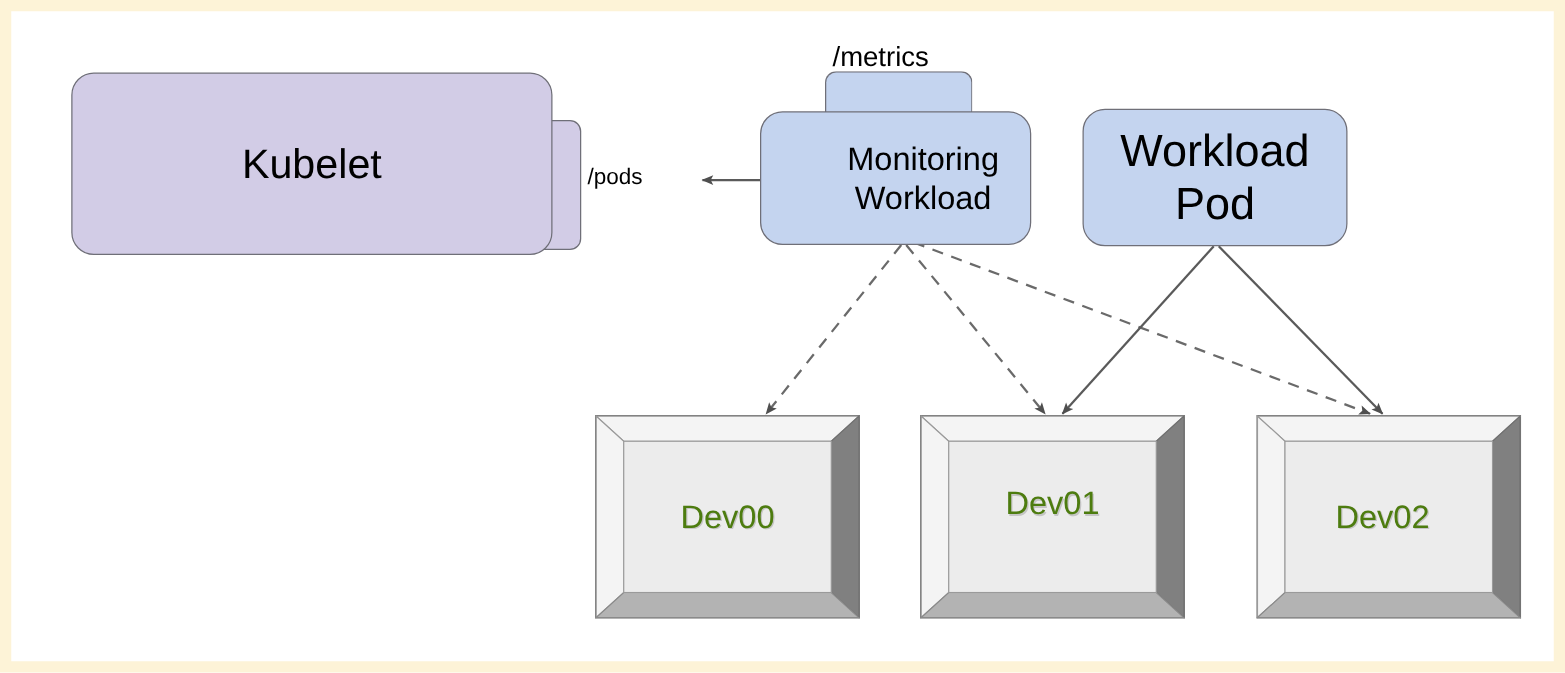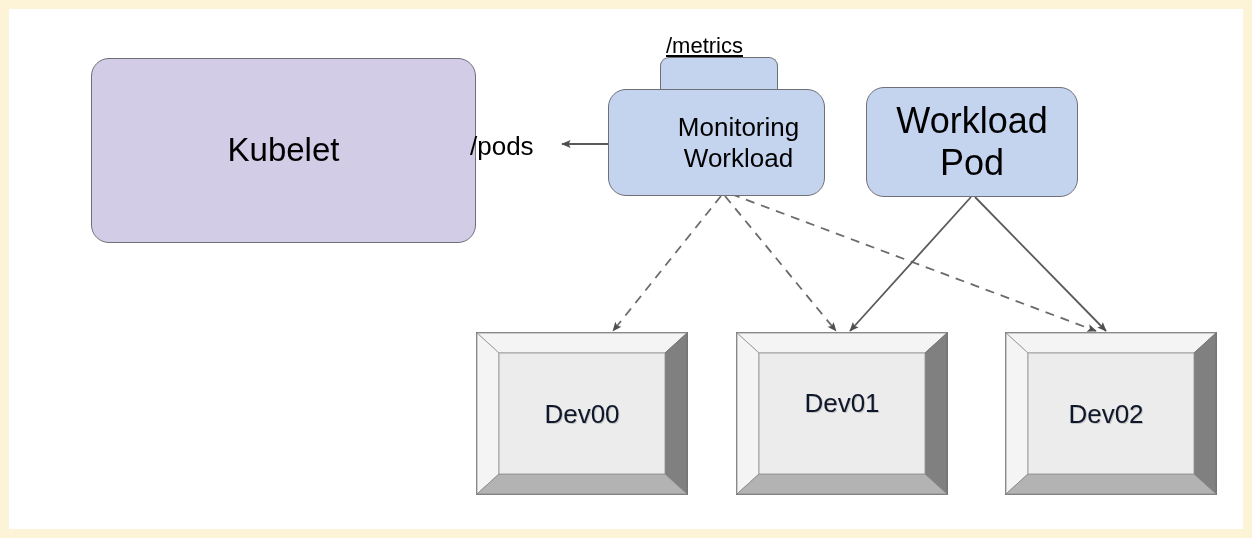--- a/index.html
+++ b/index.html
@@ -65,21 +65,21 @@
     position: absolute;
     z-index: 3;
   }
   .device .label {
     position: absolute;
     left: 0; right: 0;
     top: 50%;
     transform: translateY(-50%);
     text-align: center;
     font-size: 26px;
-    color: #0f172a;
+    color: #4d7c0f;
     text-shadow: 1px 1px 0 rgba(190,190,190,0.85);
     pointer-events: none;
   }
   
   .freetext {
     position: absolute;
     color: #000000;
     white-space: nowrap;
     z-index: 4;
   }
@@ -116,27 +116,27 @@
       <g>
         <path d="M 962,188 L 841,322" fill="none" stroke="#5a5a5a" stroke-width="1.8" marker-end="url(#ah)"></path>
       </g>
 
       <g>
         <path d="M 966,188 L 1097,322" fill="none" stroke="#5a5a5a" stroke-width="1.8" marker-end="url(#ah)"></path>
       </g>
     </svg>
 
     <div class="node podtab purple" style="left:418px; top:87px; width:38px; height:104px; border-radius:9px;"></div>
-    <div class="node podbox purple" style="left:48px; top:49px; width:385px; height:185px; font-size:33px;margin-left:34px;">
+    <div class="node podbox purple" style="left:48px; top:49px; width:385px; height:146px; font-size:33px;">
       <span>Kubelet</span>
     </div>
 
-    <div class="freetext" style="left:461px; top:122px; font-size:26px;">/pods</div>
+    <div class="freetext" style="left:461px; top:122px; font-size:18px;">/pods</div>
 
-    <div class="freetext" style="left:657px; top:24px; font-size:22px;text-decoration:underline;">/metrics</div>
+    <div class="freetext" style="left:657px; top:24px; font-size:22px;">/metrics</div>
 
     <div class="node podtab blue" style="left:651px; top:48px; width:118px; height:44px;
                 border-radius:9px 9px 0 0; border-bottom:none;"></div>
     <div class="node podbox blue" style="left:599px; top:80px; width:217px; height:107px; font-size:26px;padding-left:44px;">
       <span>
         <span>Monitoring</span><br>
         <span>Workload</span>
       </span>
     </div>
 

